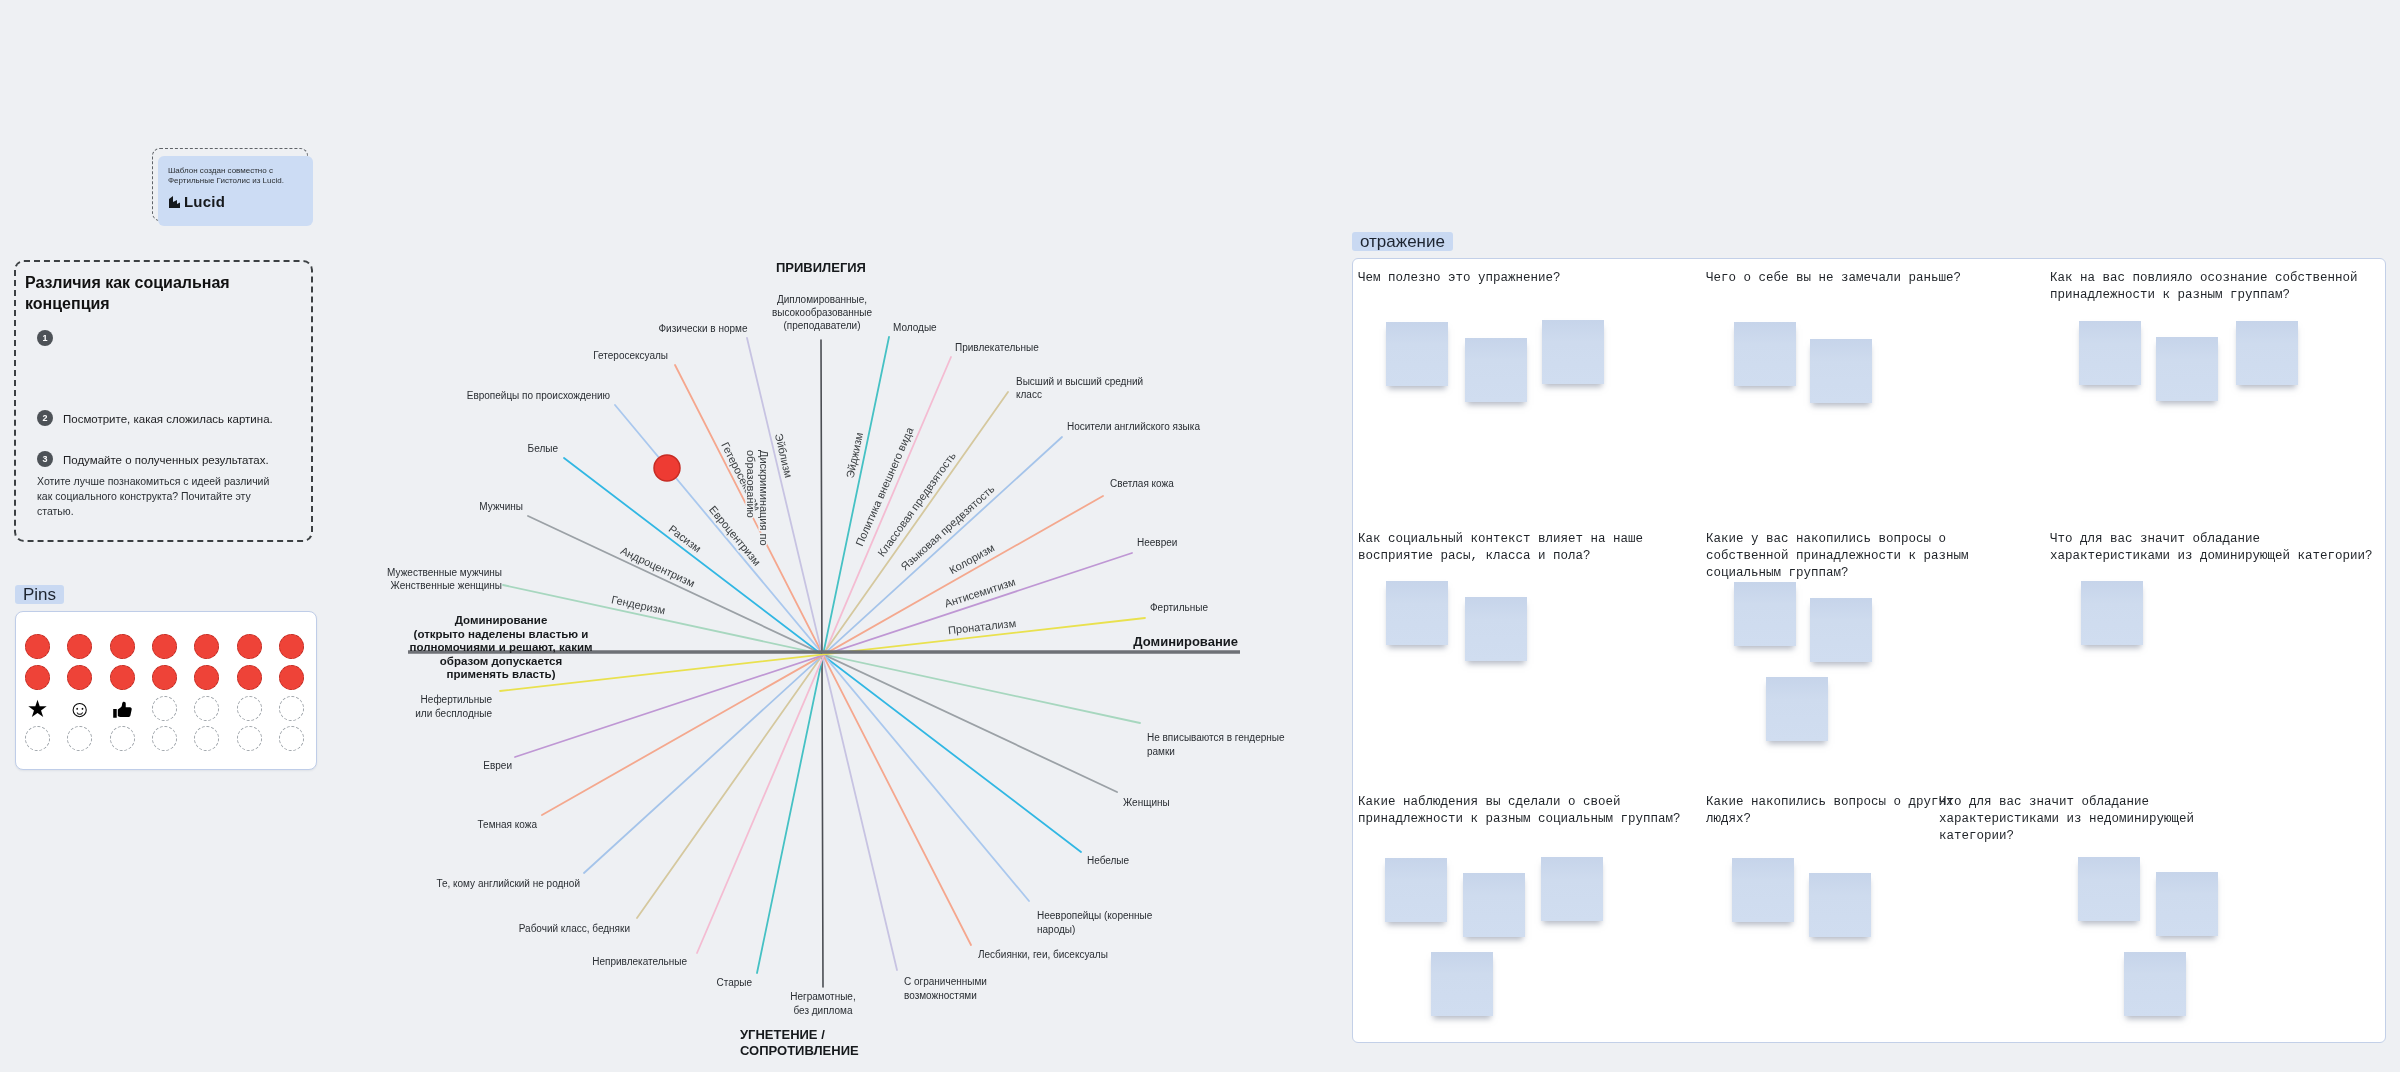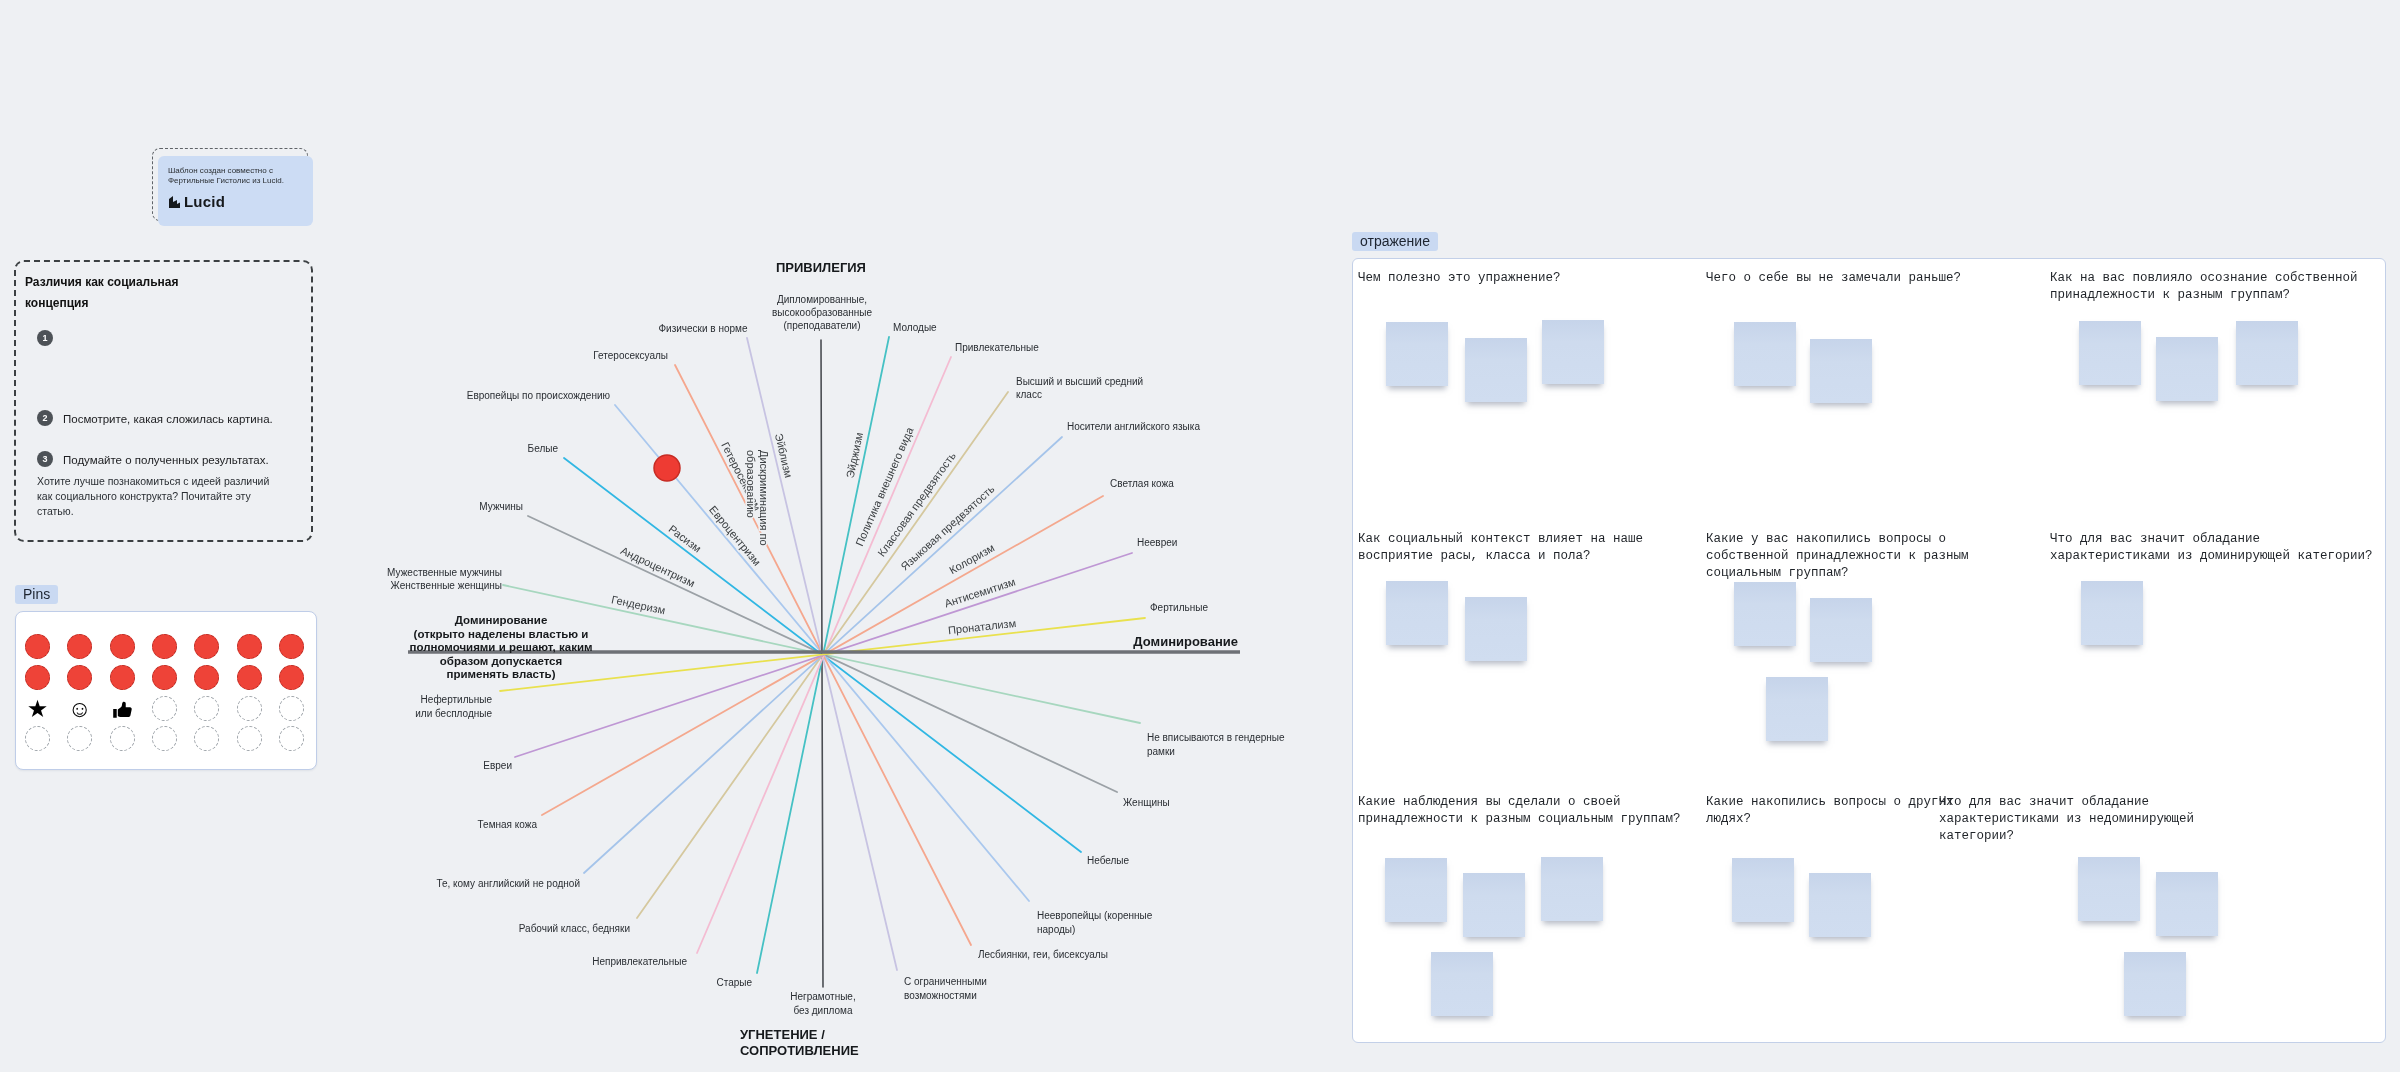--- a/index.html
+++ b/index.html
@@ -14,29 +14,29 @@
     border:1.5px dashed #5f6368;border-radius:8px;}
   .badge-inner{position:absolute;left:158px;top:156px;width:155px;height:70px;
     background:#ccdcf4;border-radius:6px;padding:10px 0 0 10px;box-sizing:border-box;}
   .badge-text{font-size:8px;line-height:10px;color:#2b2f33;}
   .badge-logo{margin-top:7px;display:flex;align-items:center;gap:3px;}
   .badge-logo-text{font-size:15px;font-weight:bold;color:#16191c;letter-spacing:.2px;}
   
   .instr{position:absolute;left:14px;top:260px;width:299px;height:282px;
     border:2px dashed #3c4043;border-radius:10px;box-sizing:border-box;}
   .instr-title{position:absolute;left:25px;top:272px;width:240px;
-    font-size:12px;font-weight:bold;line-height:21px;color:#111;}
+    font-size:16px;font-weight:bold;line-height:21px;color:#111;}
   .step{position:absolute;display:flex;gap:10px;}
   .step-num{width:16px;height:16px;border-radius:50%;background:#4d5257;color:#fff;
     font-size:9px;font-weight:bold;display:flex;align-items:center;justify-content:center;flex:0 0 16px;}
   .step-text{font-size:11.5px;line-height:19px;color:#202124;}
   .instr-footer{position:absolute;left:37px;top:474px;width:240px;font-size:10.5px;line-height:15px;color:#2a2e33;}
   
   .tag{position:absolute;background:#c9d9f2;border-radius:3px;color:#1d2430;
-    font-size:14px;padding:3px 8px;line-height:13px;}
+    font-size:17px;padding:3px 8px;line-height:13px;}
   
   .pins-box{position:absolute;left:15px;top:611px;width:300px;height:157px;background:#fff;
     border:1px solid #bfcde8;border-radius:8px;box-shadow:0 1px 2px rgba(40,60,100,.08);}
   .pin{position:absolute;width:25px;height:25px;border-radius:50%;box-sizing:border-box;}
   .pin.red{background:#ee4338;border:1px dashed #b3261e;}
   .pin.empty{border:1.5px dashed #9aa0a6;background:transparent;}
   .pin.glyph{border:none;display:flex;align-items:center;justify-content:center;
     font-size:24px;color:#000;line-height:1;}
   
   .refl-panel{position:absolute;left:1352px;top:258px;width:1034px;height:785px;background:#fff;

